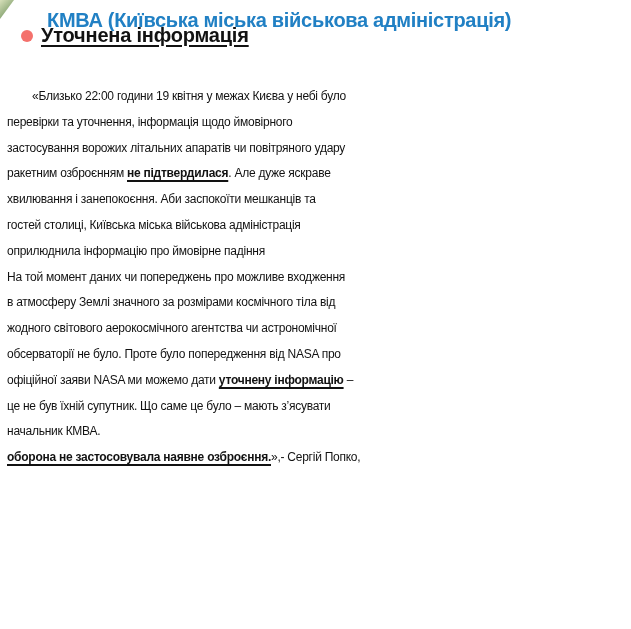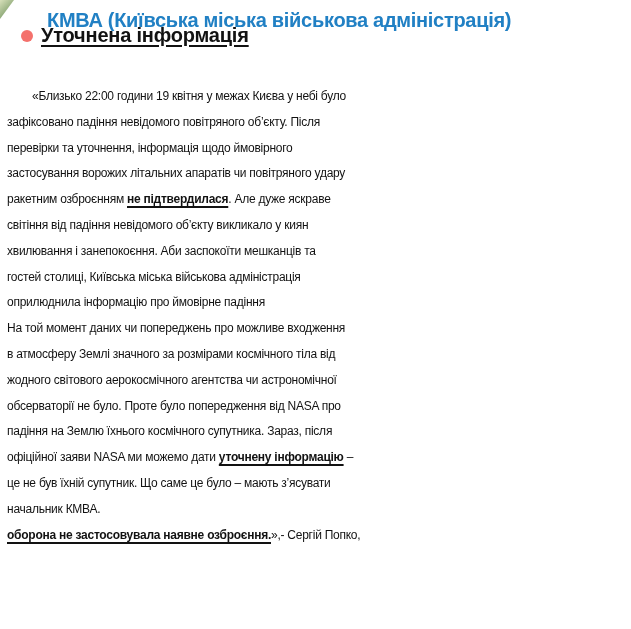--- a/index.html
+++ b/index.html
@@ -74,31 +74,28 @@
 
 <div class="page" style="--bg: #ffffff; --channel: #2180c4; --text: #121212; --bullet: #f4716c; --corner-green: #93ad7d; --corner-light: #d7e0ba;">
   <div class="corner-fragment"></div>
   <div class="channel-name">КМВА (Київська міська військова адміністрація)</div>
   <div class="headline-row">
     <span class="red-dot"></span>
     <span class="headline">Уточнена інформація</span>
   </div>
   <div class="message-body">
       <div class="line indent"><span>«Близько 22:00 години 19 квітня у межах Києва у небі було</span></div>
-      <div class="line"><span>зафіксовано падіння невідомого повітряного об’єкту. Після</span></div>
       <div class="line"><span>перевірки та уточнення, інформація щодо ймовірного</span></div>
       <div class="line"><span>застосування ворожих літальних апаратів чи повітряного удару</span></div>
       <div class="line"><span>ракетним озброєнням </span><span class="bu">не підтвердилася</span><span>. Але дуже яскраве</span></div>
-      <div class="line"><span>світіння від падіння невідомого об’єкту викликало у киян</span></div>
       <div class="line"><span>хвилювання і занепокоєння. Аби заспокоїти мешканців та</span></div>
       <div class="line"><span>гостей столиці, Київська міська військова адміністрація</span></div>
       <div class="line"><span>оприлюднила інформацію про ймовірне падіння</span></div>
       <div class="line"><span>На той момент даних чи попереджень про можливе входження</span></div>
       <div class="line"><span>в атмосферу Землі значного за розмірами космічного тіла від</span></div>
       <div class="line"><span>жодного світового аерокосмічного агентства чи астрономічної</span></div>
       <div class="line"><span>обсерваторії не було. Проте було попередження від NASA про</span></div>
-      <div class="line"><span>падіння на Землю їхнього космічного супутника. Зараз, після</span></div>
       <div class="line"><span>офіційної заяви NASA ми можемо дати </span><span class="bu">уточнену інформацію</span><span> –</span></div>
       <div class="line"><span>це не був їхній супутник. Що саме це було – мають з’ясувати</span></div>
       <div class="line"><span>начальник КМВА.</span></div>
       <div class="line"><span class="bu">оборона не застосовувала наявне озброєння.</span><span>»,- Сергій Попко,</span></div>
     </div>
 </div>
 
 </body></html>

